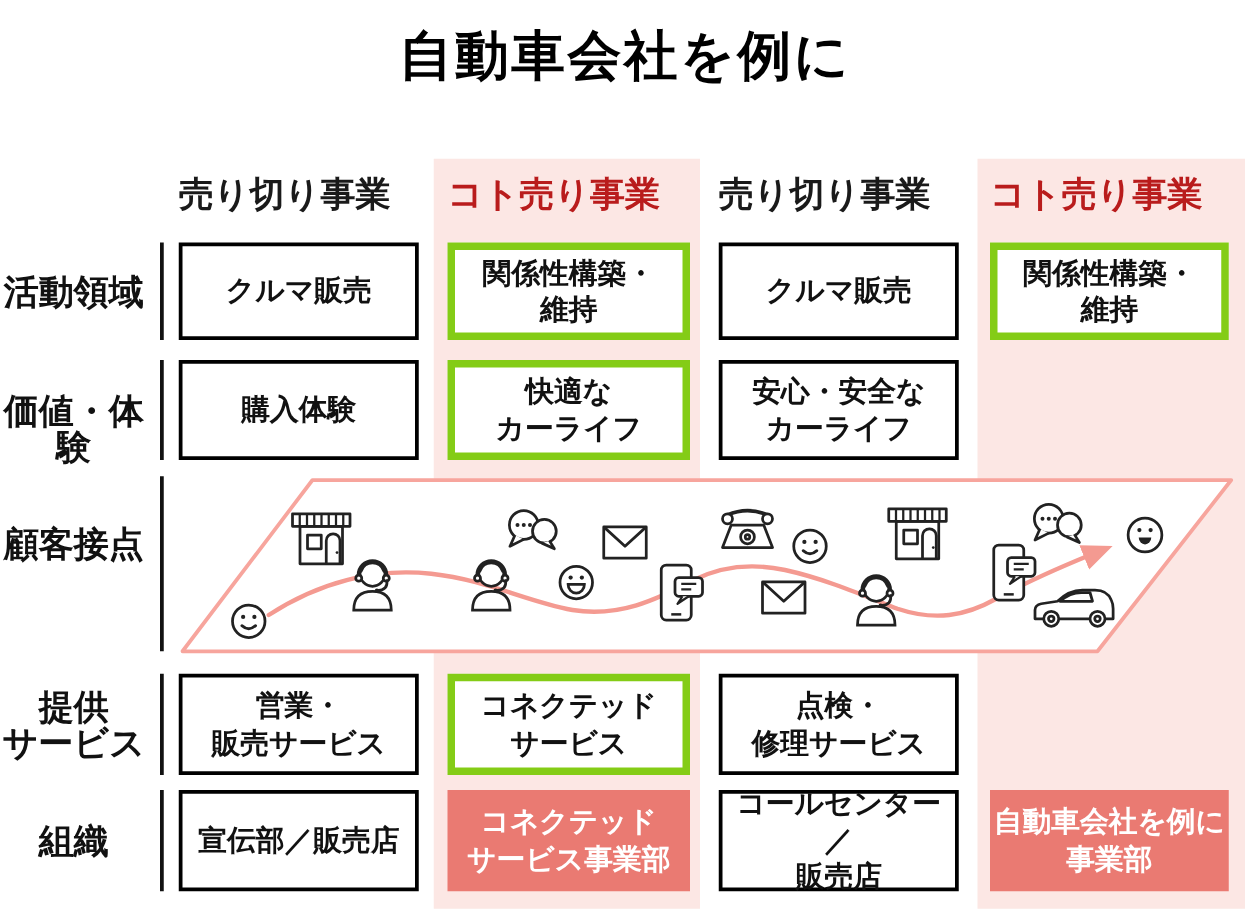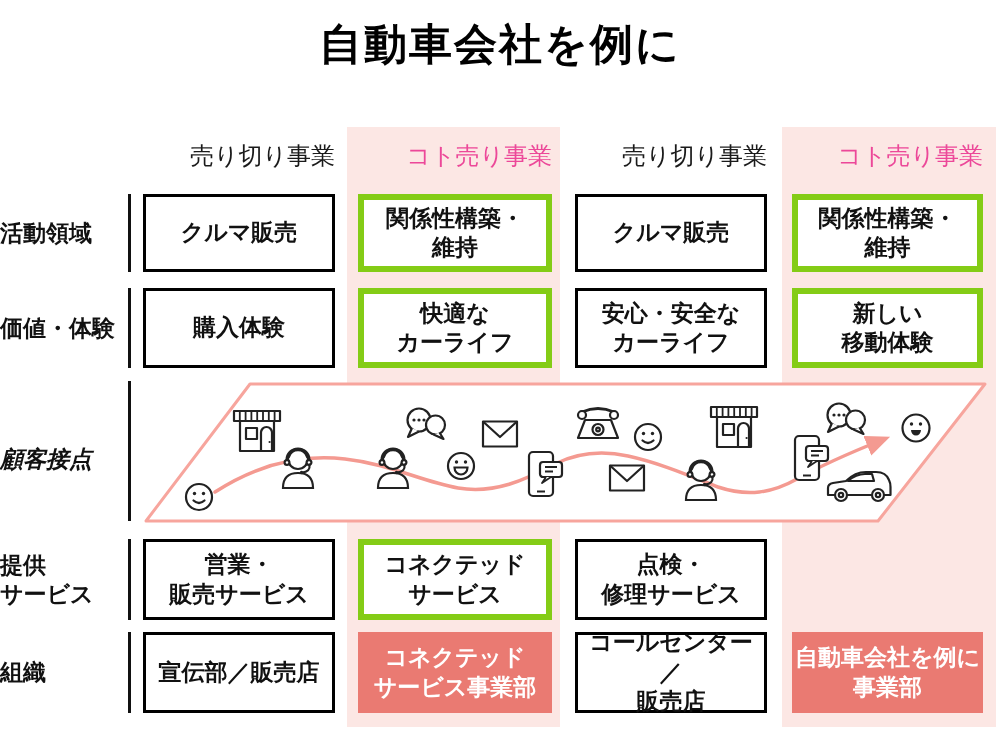--- a/index.html
+++ b/index.html
@@ -8,29 +8,29 @@
     font-family:"Liberation Sans","DejaVu Sans",sans-serif;color:#111;
   }
   .title{
     position:absolute;top:16px;left:0;width:1000px;text-align:center;
     font-size:43px;font-weight:bold;letter-spacing:2px;color:#000;
   }
   .pink-col{position:absolute;top:127px;height:600px;background:#fce7e4;}
   .pink-col.c2{left:347px;width:213px;}
   .pink-col.c4{left:782px;width:214px;}
   .col-header{
-    position:absolute;top:136px;height:40px;line-height:40px;text-align:right;
-    font-size:24px;font-weight:normal;color:#1a1a1a;white-space:nowrap;
-  }
-  .col-header.koto{color:#ec4899;}
+    position:absolute;top:136px;height:40px;line-height:40px;text-align:left;
+    font-size:28px;font-weight:bold;color:#1a1a1a;white-space:nowrap;
+  }
+  .col-header.koto{color:#b91c1c;}
   .h1{left:143px;width:192px;} .h2{left:358px;width:194px;}
   .h3{left:575px;width:192px;} .h4{left:792px;width:191px;}
   .row-label{
-    position:absolute;left:0;width:118px;text-align:left;
-    font-size:23px;font-weight:bold;color:#111;line-height:29px;white-space:pre-line;
+    position:absolute;left:0;width:118px;text-align:center;
+    font-size:28px;font-weight:bold;color:#111;line-height:29px;white-space:pre-line;
   }
   .vline{position:absolute;left:128px;width:3px;background:#111;}
   .cell{
     position:absolute;display:flex;flex-direction:column;align-items:center;justify-content:center;
     text-align:center;font-size:23px;font-weight:bold;line-height:1.28;background:#fff;
     box-sizing:border-box;color:#111;
   }
   .cell-text{white-space:pre-line;}
   .b-black{border:3px solid #000000;}
   .b-pink{border:6px solid #84cc16;}
@@ -53,21 +53,21 @@
   <div class="pink-col c2"></div>
   <div class="pink-col c4"></div>
 
   <div class="col-header h1">売り切り事業</div>
   <div class="col-header koto h2">コト売り事業</div>
   <div class="col-header h3">売り切り事業</div>
   <div class="col-header koto h4">コト売り事業</div>
 
   <div class="row-label" style="top:219px;">活動領域</div>
   <div class="row-label" style="top:314px;">価値・体験</div>
-  <div class="row-label" style="top:445px;font-style:italic;">顧客接点</div>
+  <div class="row-label" style="top:421px;">顧客接点</div>
   <div class="row-label" style="top:551px;">提供
 サービス</div>
   <div class="row-label" style="top:658px;">組織</div>
 
   <div class="vline" style="top:194px;height:78px;"></div>
   <div class="vline" style="top:288px;height:80px;"></div>
   <div class="vline" style="top:381px;height:140px;"></div>
   <div class="vline" style="top:539px;height:81px;"></div>
   <div class="vline" style="top:632px;height:81px;"></div>
 
@@ -245,24 +245,20 @@
       <span class="cell-text">購入体験</span>
     </div>
   <div class="cell b-pink cc2 r2">
       <span class="cell-text">快適な
 カーライフ</span>
     </div>
   <div class="cell b-black cc3 r2">
       <span class="cell-text">安心・安全な
 カーライフ</span>
     </div>
-  <div class="cell b-pink cc4 r2">
-      <span class="cell-text">新しい
-移動体験</span>
-    </div>
 
   <div class="cell b-black c1 r4">
       <span class="cell-text">営業・
 販売サービス</span>
     </div>
   <div class="cell b-pink cc2 r4">
       <span class="cell-text">コネクテッド
 サービス</span>
     </div>
   <div class="cell b-black cc3 r4">

